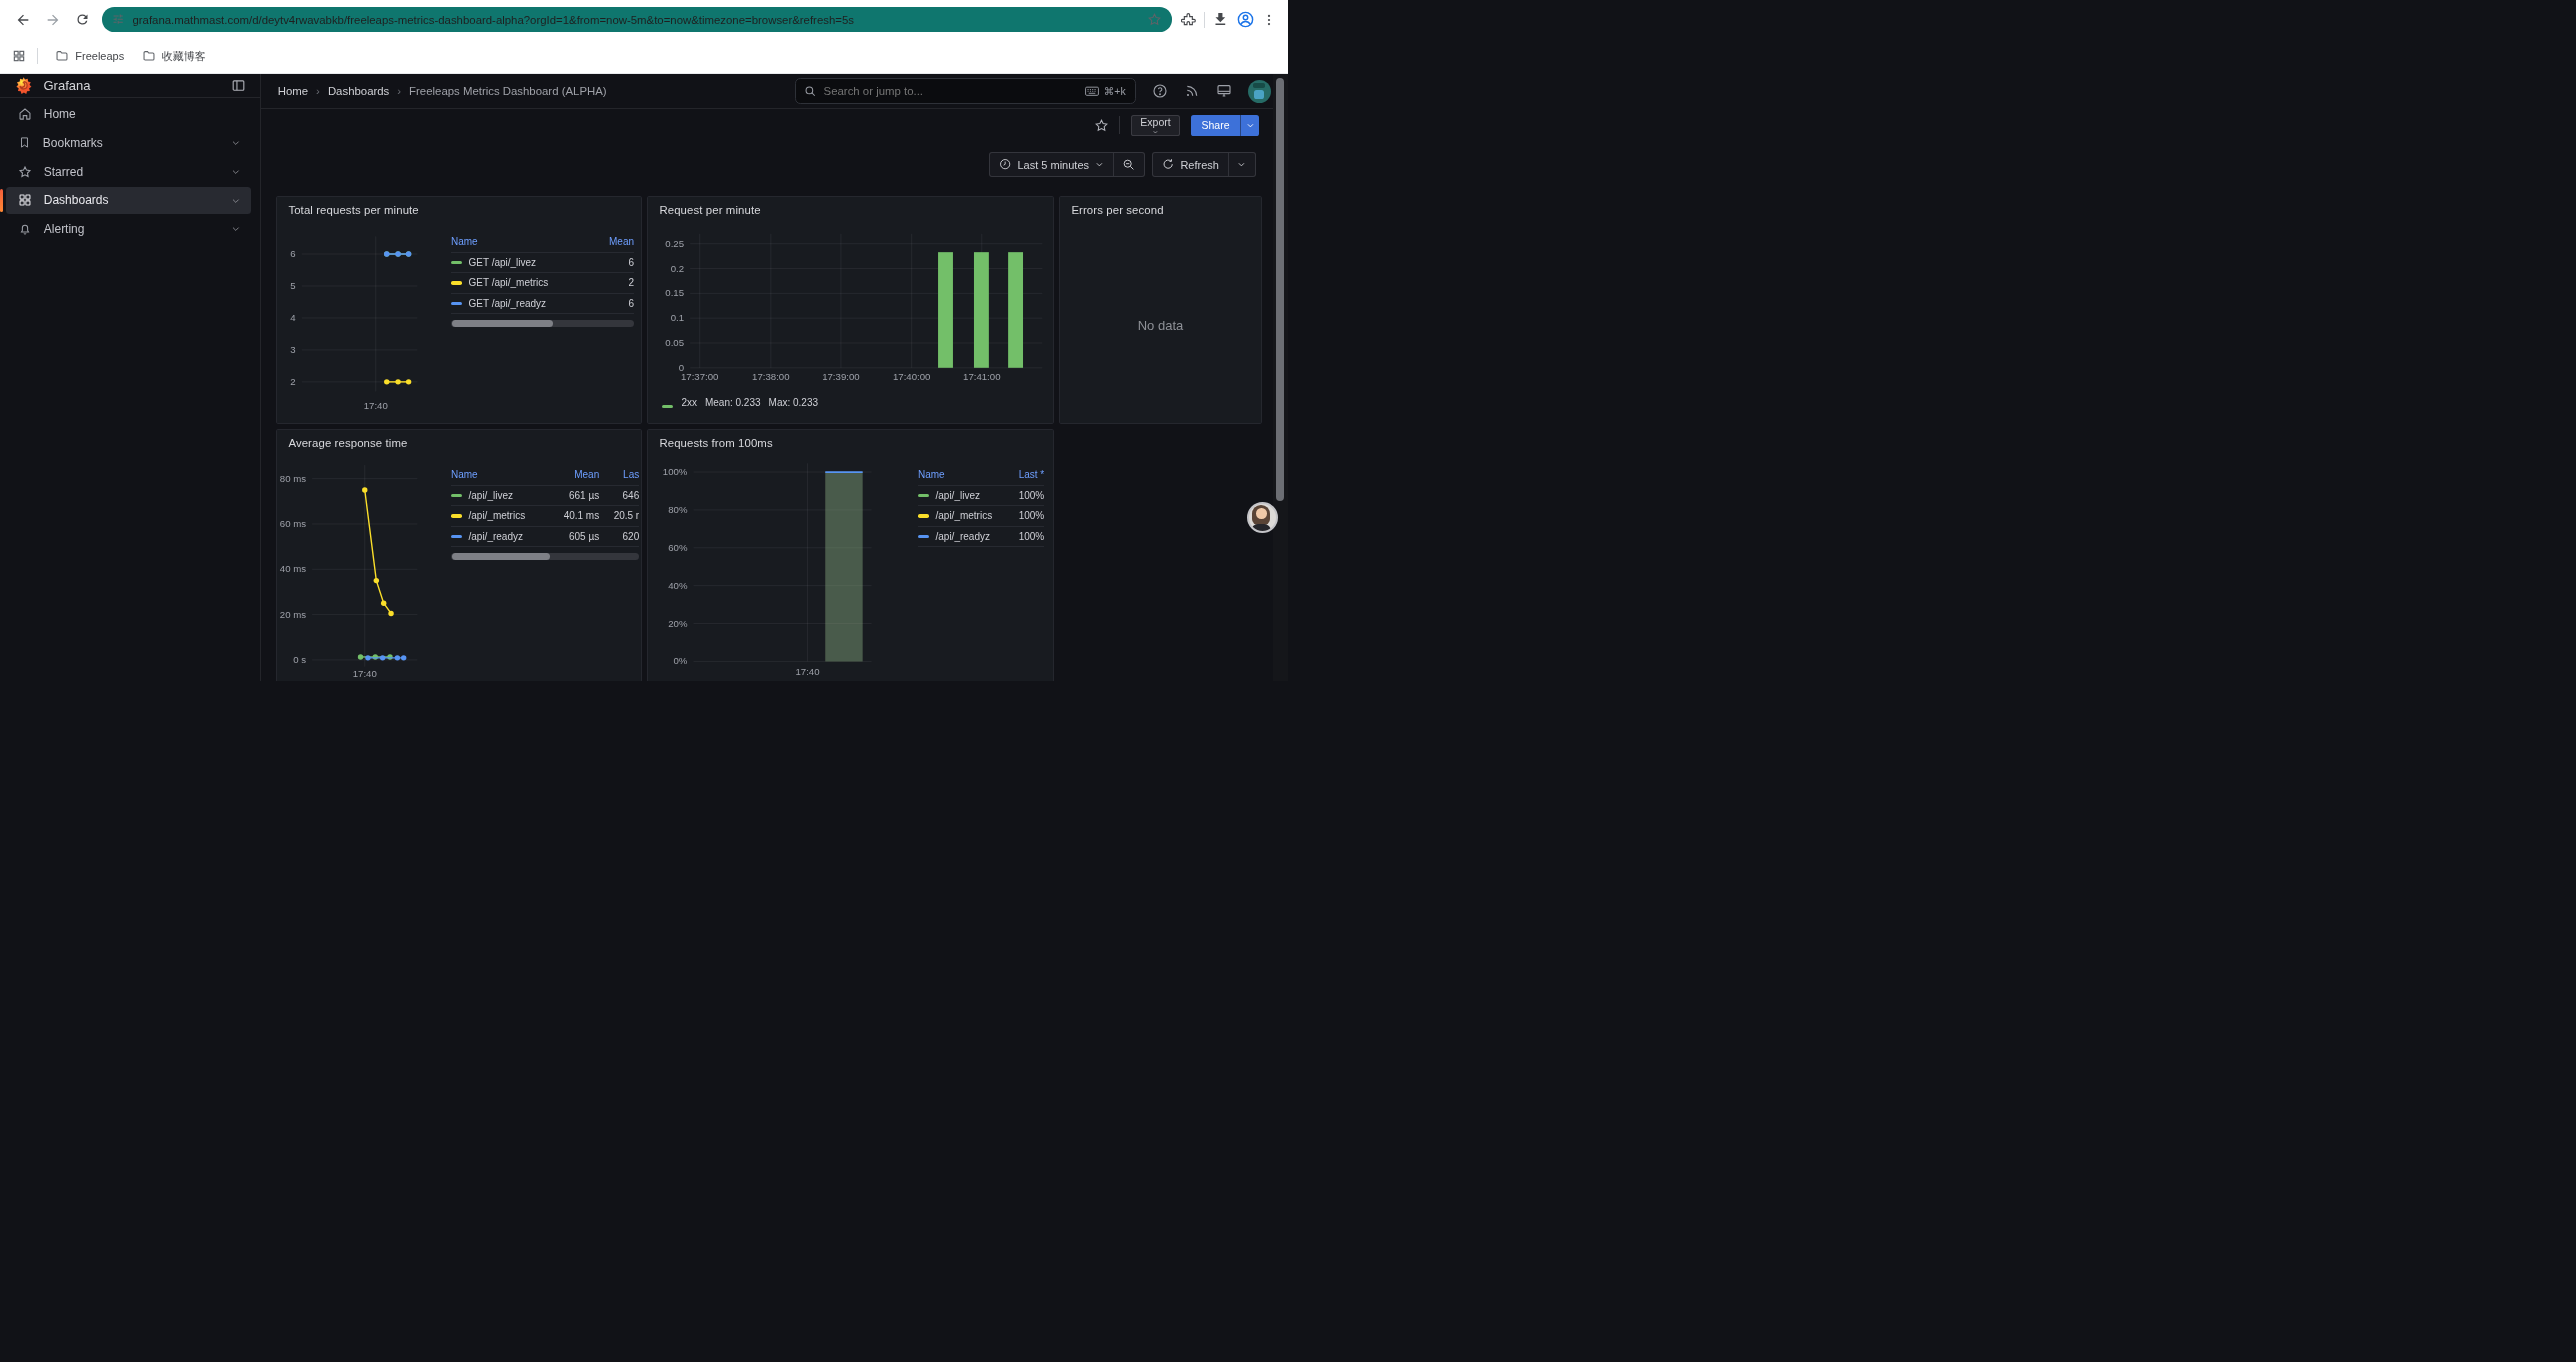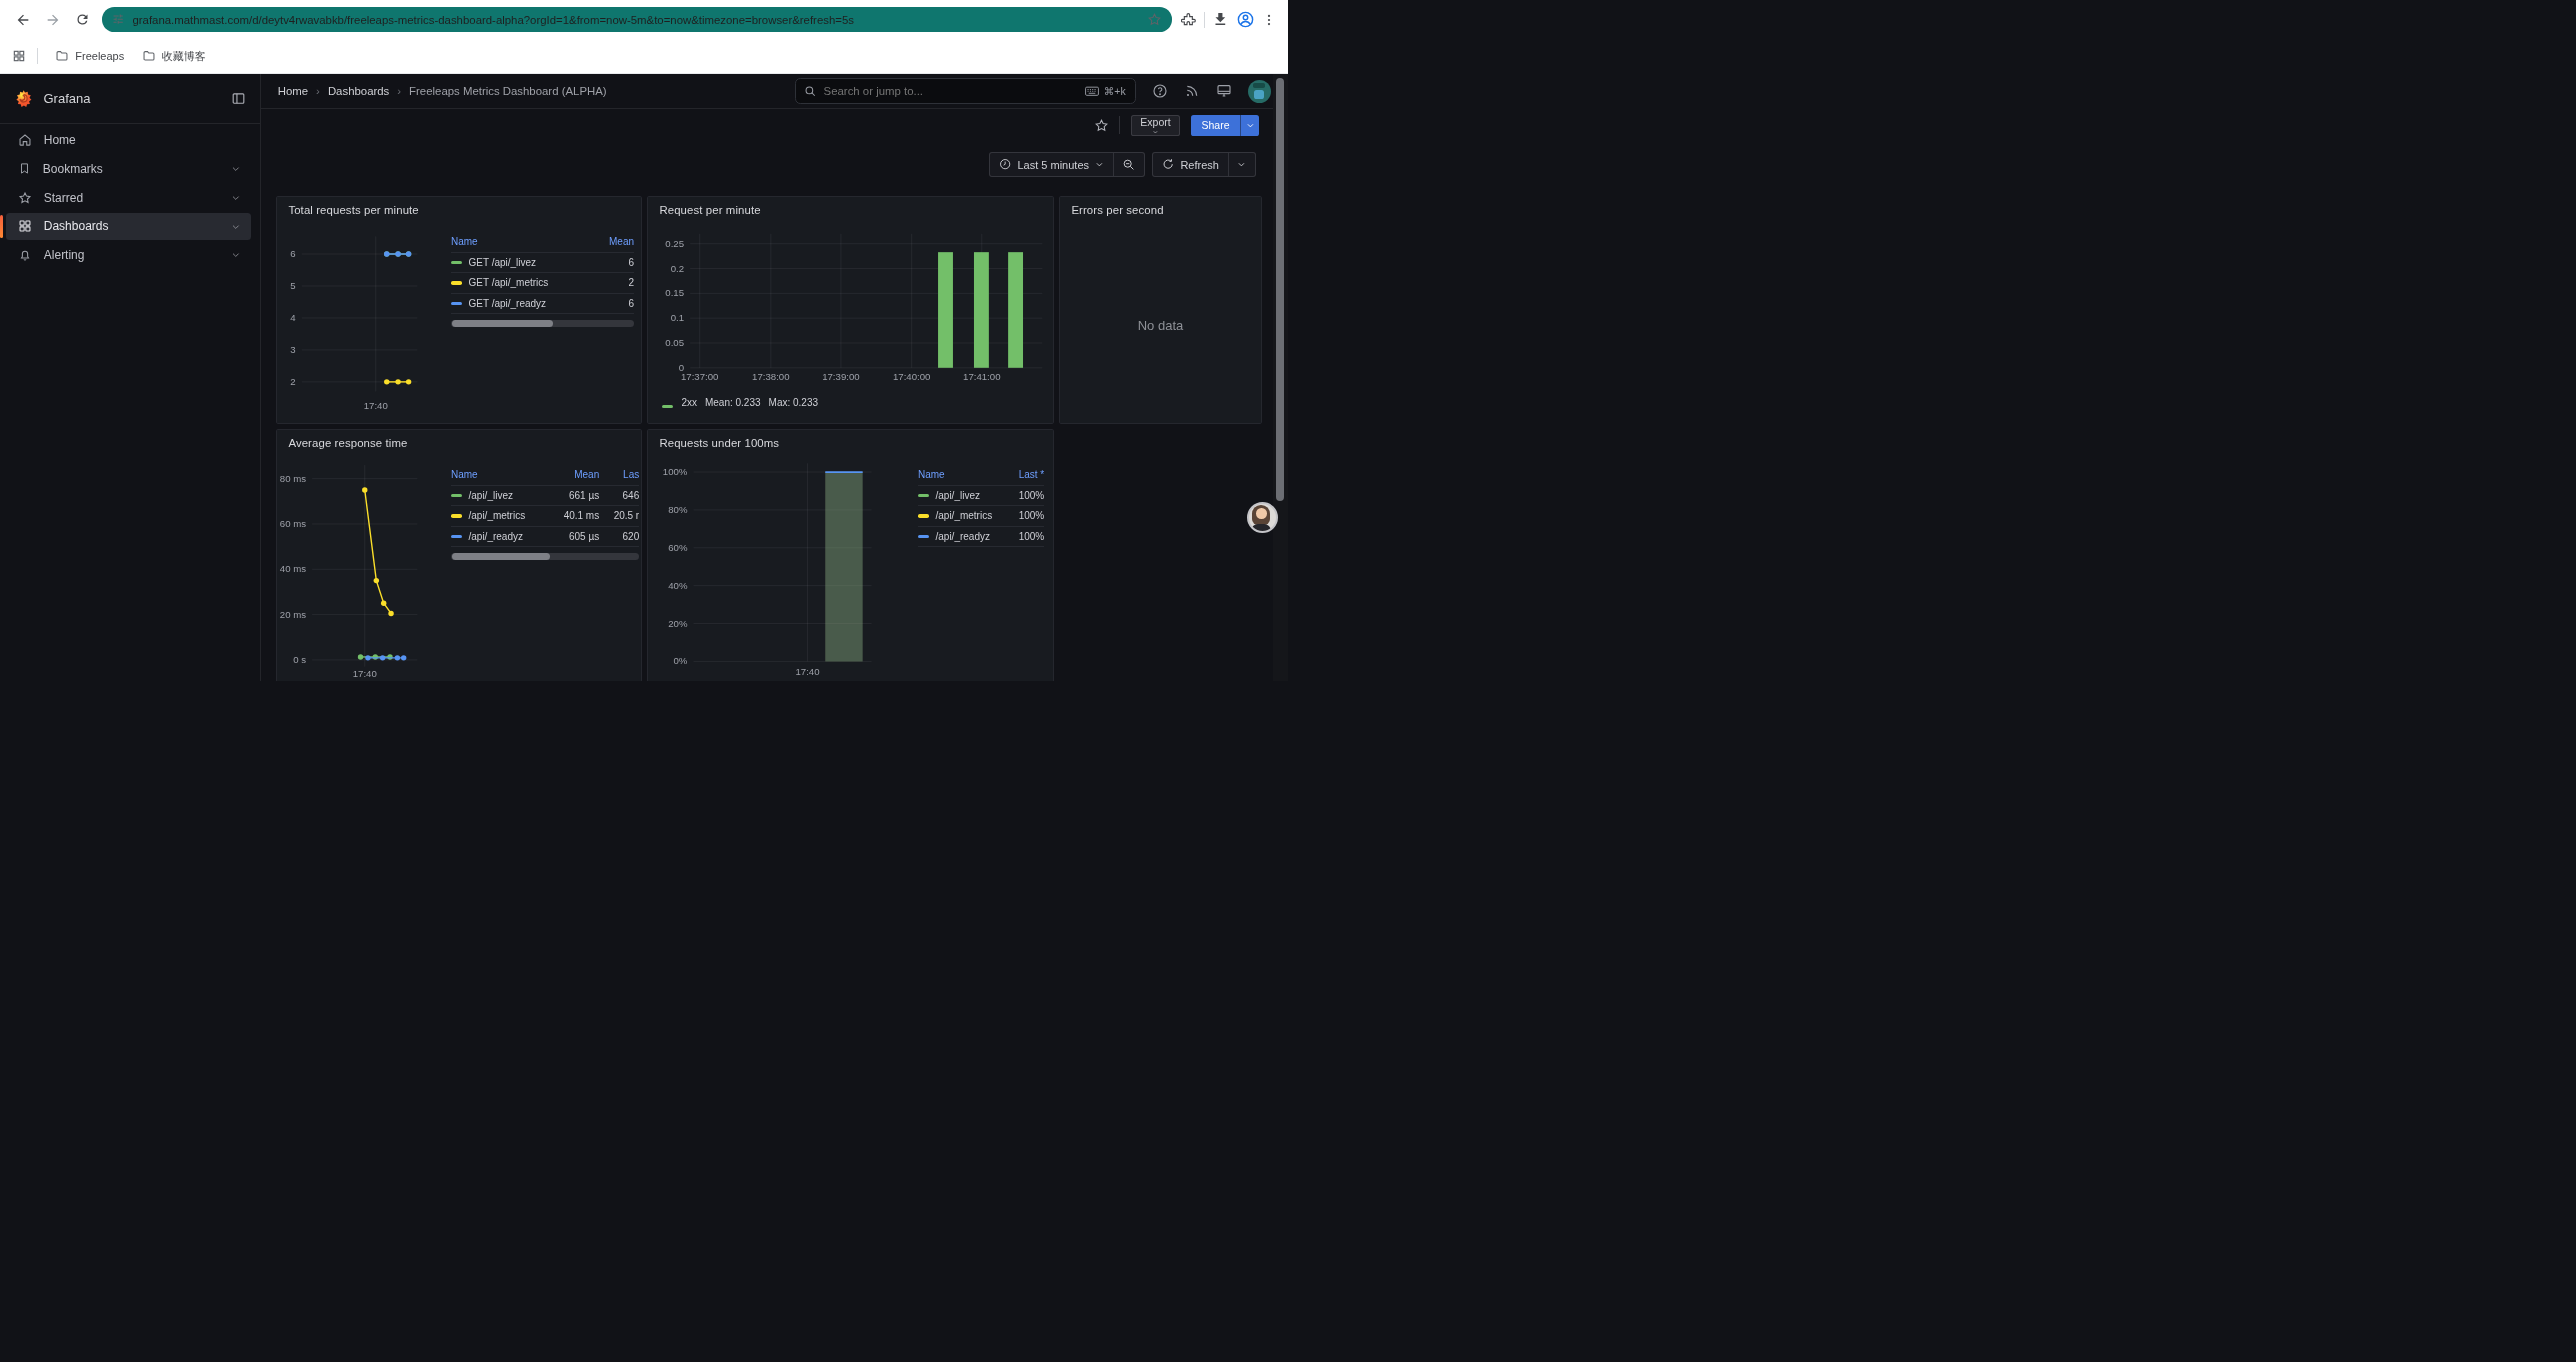--- a/index.html
+++ b/index.html
@@ -18,21 +18,21 @@
   .vdiv { width:0.9px; height:16px; background:#D5D8DC; }
   .bookmarks { height:35px; display:flex; align-items:center; padding:0 12.3px; gap:3.5px;
                border-bottom:0.9px solid #E8EAED; }
   .bm-item { display:flex; align-items:center; gap:6.1px; padding:3.5px 7px; border-radius:5.3px; }
   .bm-label { font-size:11px; color:#45474B; }
 
   
   .app { position:absolute; top:74px; left:0; right:0; bottom:0; background:#111217; color:#CCCCDC; }
   .sidebar { position:absolute; left:0; top:0; bottom:0; width:261px;
              border-right:0.9px solid rgba(204,204,220,0.10); }
-  .sb-head { height:50px; display:flex; align-items:center; padding:0 14px; gap:10.5px;
+  .sb-head { height:24px; display:flex; align-items:center; padding:0 14px; gap:10.5px;
              border-bottom:0.9px solid rgba(204,204,220,0.10); }
   .brand { font-size:13px; color:#D5D6DA; flex:1; }
   .nav { padding:2.6px 8.8px 0 6.1px; }
   .nav-item { position:relative; height:27px; margin-bottom:1.8px; display:flex; align-items:center;
               gap:11.4px; padding-left:12.3px; border-radius:3.5px; color:#C2C3CA; }
   .nav-item .lbl { font-size:12px; flex:1; }
   .nav-item.active { background:#282A31; color:#E8E8ED; }
   .nav-item.active::before { content:""; position:absolute; left:-6.1px; top:1.8px; bottom:1.8px; width:2.6px;
               border-radius:1.8px; background:linear-gradient(#F55F3C,#FF8833); }
   .main { position:absolute; left:261px; right:0; top:0; bottom:0; }
@@ -532,21 +532,21 @@
               </span>
               <span class="lg-val" style="width:54px">605 µs</span>
               <span class="lg-val" style="width:40px">620</span>
             </div>
             <div class="legend-scroll">
               <div class="thumb" style="width:52%"></div>
             </div>
           </div>
       </div>
       <div class="panel p5">
-        <div class="panel-title">Requests under 100ms</div>
+        <div class="panel-title">Requests from 100ms</div>
         <div class="chart">
             <svg width="405" height="270" viewBox="0 0 462 308">
               <line x1="52" x2="255" y1="264" y2="264" stroke="rgba(204,204,220,0.09)"></line>
               <text x="45" y="267.5" text-anchor="end" font-size="11" fill="#9DA0A8">0%</text>
               <line x1="52" x2="255" y1="220.78776290630975" y2="220.78776290630975" stroke="rgba(204,204,220,0.09)"></line>
               <text x="45" y="224.28776290630975" text-anchor="end" font-size="11" fill="#9DA0A8">20%</text>
               <line x1="52" x2="255" y1="177.5755258126195" y2="177.5755258126195" stroke="rgba(204,204,220,0.09)"></line>
               <text x="45" y="181.0755258126195" text-anchor="end" font-size="11" fill="#9DA0A8">40%</text>
               <line x1="52" x2="255" y1="134.36328871892925" y2="134.36328871892925" stroke="rgba(204,204,220,0.09)"></line>
               <text x="45" y="137.86328871892925" text-anchor="end" font-size="11" fill="#9DA0A8">60%</text>

